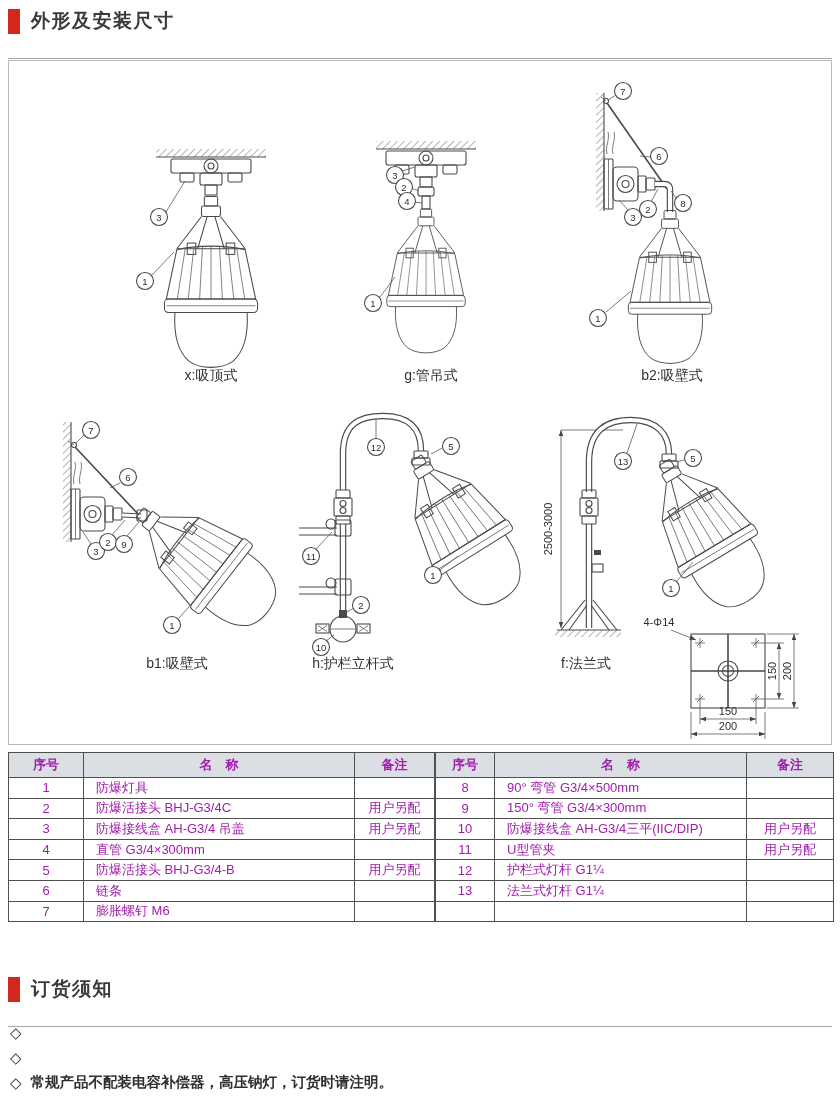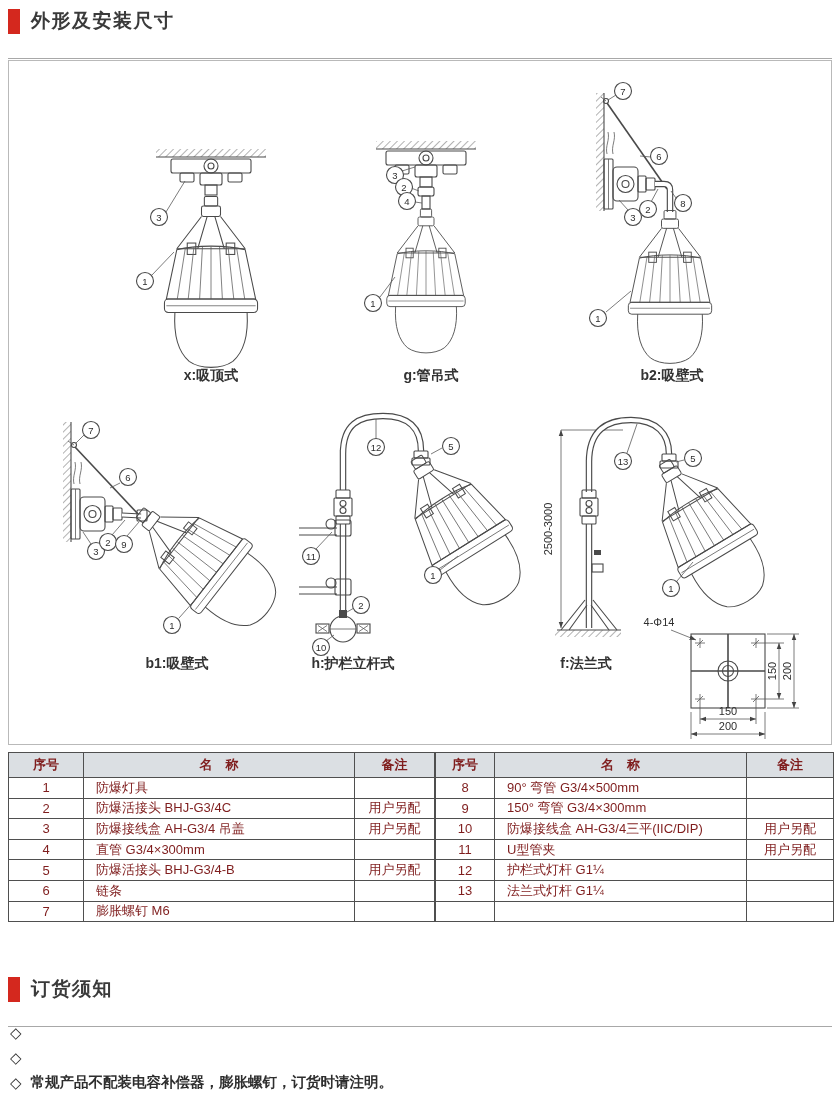--- a/index.html
+++ b/index.html
@@ -9,38 +9,38 @@
     font-family:"Liberation Sans","DejaVu Sans",sans-serif; color:#333;
   }
   .sec-header { position:absolute; left:8px; width:824px; display:flex; align-items:center; gap:11px;
     border-bottom:1px solid #a8a8a8; padding-bottom:24px; }
   .red-bar { width:12px; height:25px; background:#d4281e; flex:0 0 auto; }
   .sec-title { font-size:19px; font-weight:bold; color:#3a3a3a; letter-spacing:1.5px; }
 
   .panel { position:absolute; left:8px; top:60px; width:824px; height:685px;
     border:1px solid #b9b9b9; background:#fff; }
   .fig { position:absolute; }
-  .fig-label { position:absolute; width:160px; text-align:center; font-size:14px; color:#333;font-weight:bold; }
+  .fig-label { position:absolute; width:160px; text-align:center; font-size:14px; color:#333; }
 
   
   .ln  { fill:none; stroke:#4a4a4a; stroke-width:1.1; }
   .lnT { fill:none; stroke:#4a4a4a; stroke-width:1.6; }
   .thin{ fill:none; stroke:#5a5a5a; stroke-width:0.8; }
   .fillD { fill:#4a4a4a; stroke:none; }
   .pipeO { fill:none; stroke:#4a4a4a; stroke-width:6.5; }
   .pipeI { fill:none; stroke:#ffffff; stroke-width:4.2; }
   .pipeOs { fill:none; stroke:#4a4a4a; stroke-width:5; }
   .pipeIs { fill:none; stroke:#ffffff; stroke-width:3; }
   .chain { fill:none; stroke:#4a4a4a; stroke-width:1.6; }
   .coc { fill:#fff; stroke:#4a4a4a; stroke-width:1.1; }
   text.co  { font-size:9.5px; fill:#2e2e2e; text-anchor:middle; }
   text.dim { font-size:11px; fill:#2e2e2e; text-anchor:middle; }
 
   .tables { position:absolute; left:8px; top:752px; width:824px; display:flex; }
-  table { border-collapse:collapse; table-layout:fixed; font-size:13px; color:#7f1d1d; }
+  table { border-collapse:collapse; table-layout:fixed; font-size:13px; color:#a21caf; }
   table, th, td { border:1px solid #4f4f4f; }
   table { border-width:1.5px; }
   th { background:#dbdfe3; font-weight:bold; height:25px; text-align:center; }
   td { height:20.6px; padding:0 4px; }
   td.c { text-align:center; }
   td.l { text-align:left; padding-left:12px; }
 
   .notes { position:absolute; left:10px; top:1020px; width:820px; }
   .note-line { display:flex; align-items:center; gap:9px; height:25px;
     font-size:14.5px; font-weight:bold; color:#2e2e2e; }
@@ -497,15 +497,15 @@
 
 <div class="notes">
   <div class="note-line">
     <span class="diamond">◇</span>
   </div>
   <div class="note-line">
     <span class="diamond">◇</span>
   </div>
   <div class="note-line">
     <span class="diamond">◇</span>
-    <span>常规产品不配装电容补偿器，膨胀螺钉，订货时请注明。</span>
+    <span>常规产品不配装电容补偿器，高压钠灯，订货时请注明。</span>
   </div>
 </div>
 
 </body></html>

